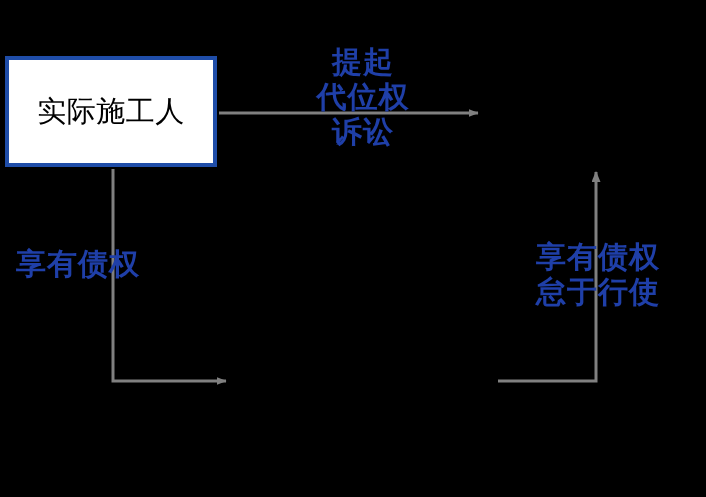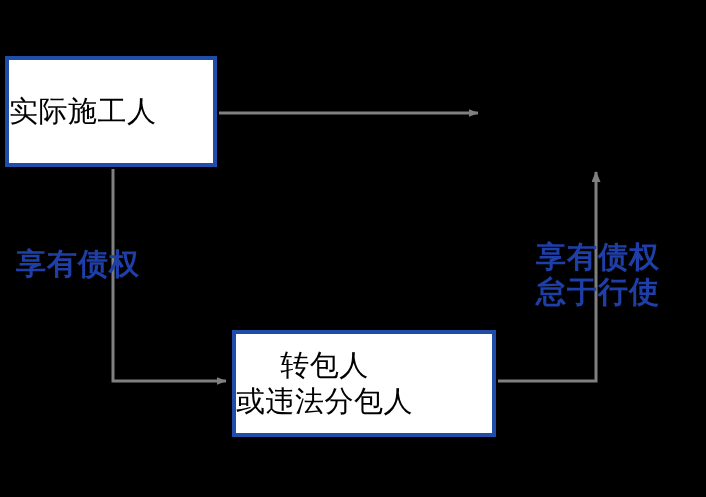--- a/index.html
+++ b/index.html
@@ -26,20 +26,21 @@
   }
 
   
   .node {
     position: absolute;
     background: #FFFFFF;
     border: 4px solid #1F4DA8;
     box-sizing: border-box;
     display: flex;
     align-items: center;
+    justify-content: center;
     text-align: center;
   }
   .node-label {
     color: #000000;
     font-size: 29px;
     line-height: 1.22;
     letter-spacing: 0.5px;
     white-space: pre-line;
     font-weight: 400;
   }
@@ -100,24 +101,23 @@
     <path d="M113,169 L113,381 L226,381" fill="none" stroke="#808080" stroke-width="3" marker-end="url(#arrow-right2)"></path>
 
     <path d="M498,381 L596,381 L596,172" fill="none" stroke="#808080" stroke-width="3" marker-end="url(#arrow-up)"></path>
   </svg>
 
   <div class="node" id="node-contractor">
     <span class="node-label">实际施工人</span>
   </div>
 
 
-  <div class="node" id="node-subcontractor">
-    <span class="node-label">转包人
-或违法分包人</span>
-  </div>
 
+  <div class="edge-label" id="label-subrogation-suit">提起
+代位权
+诉讼</div>
 
   <div class="edge-label" id="label-holds-claim-left">享有债权</div>
 
   <div class="edge-label" id="label-holds-claim-right">享有债权
 怠于行使</div>
 
 </div>
 
 </body></html>

